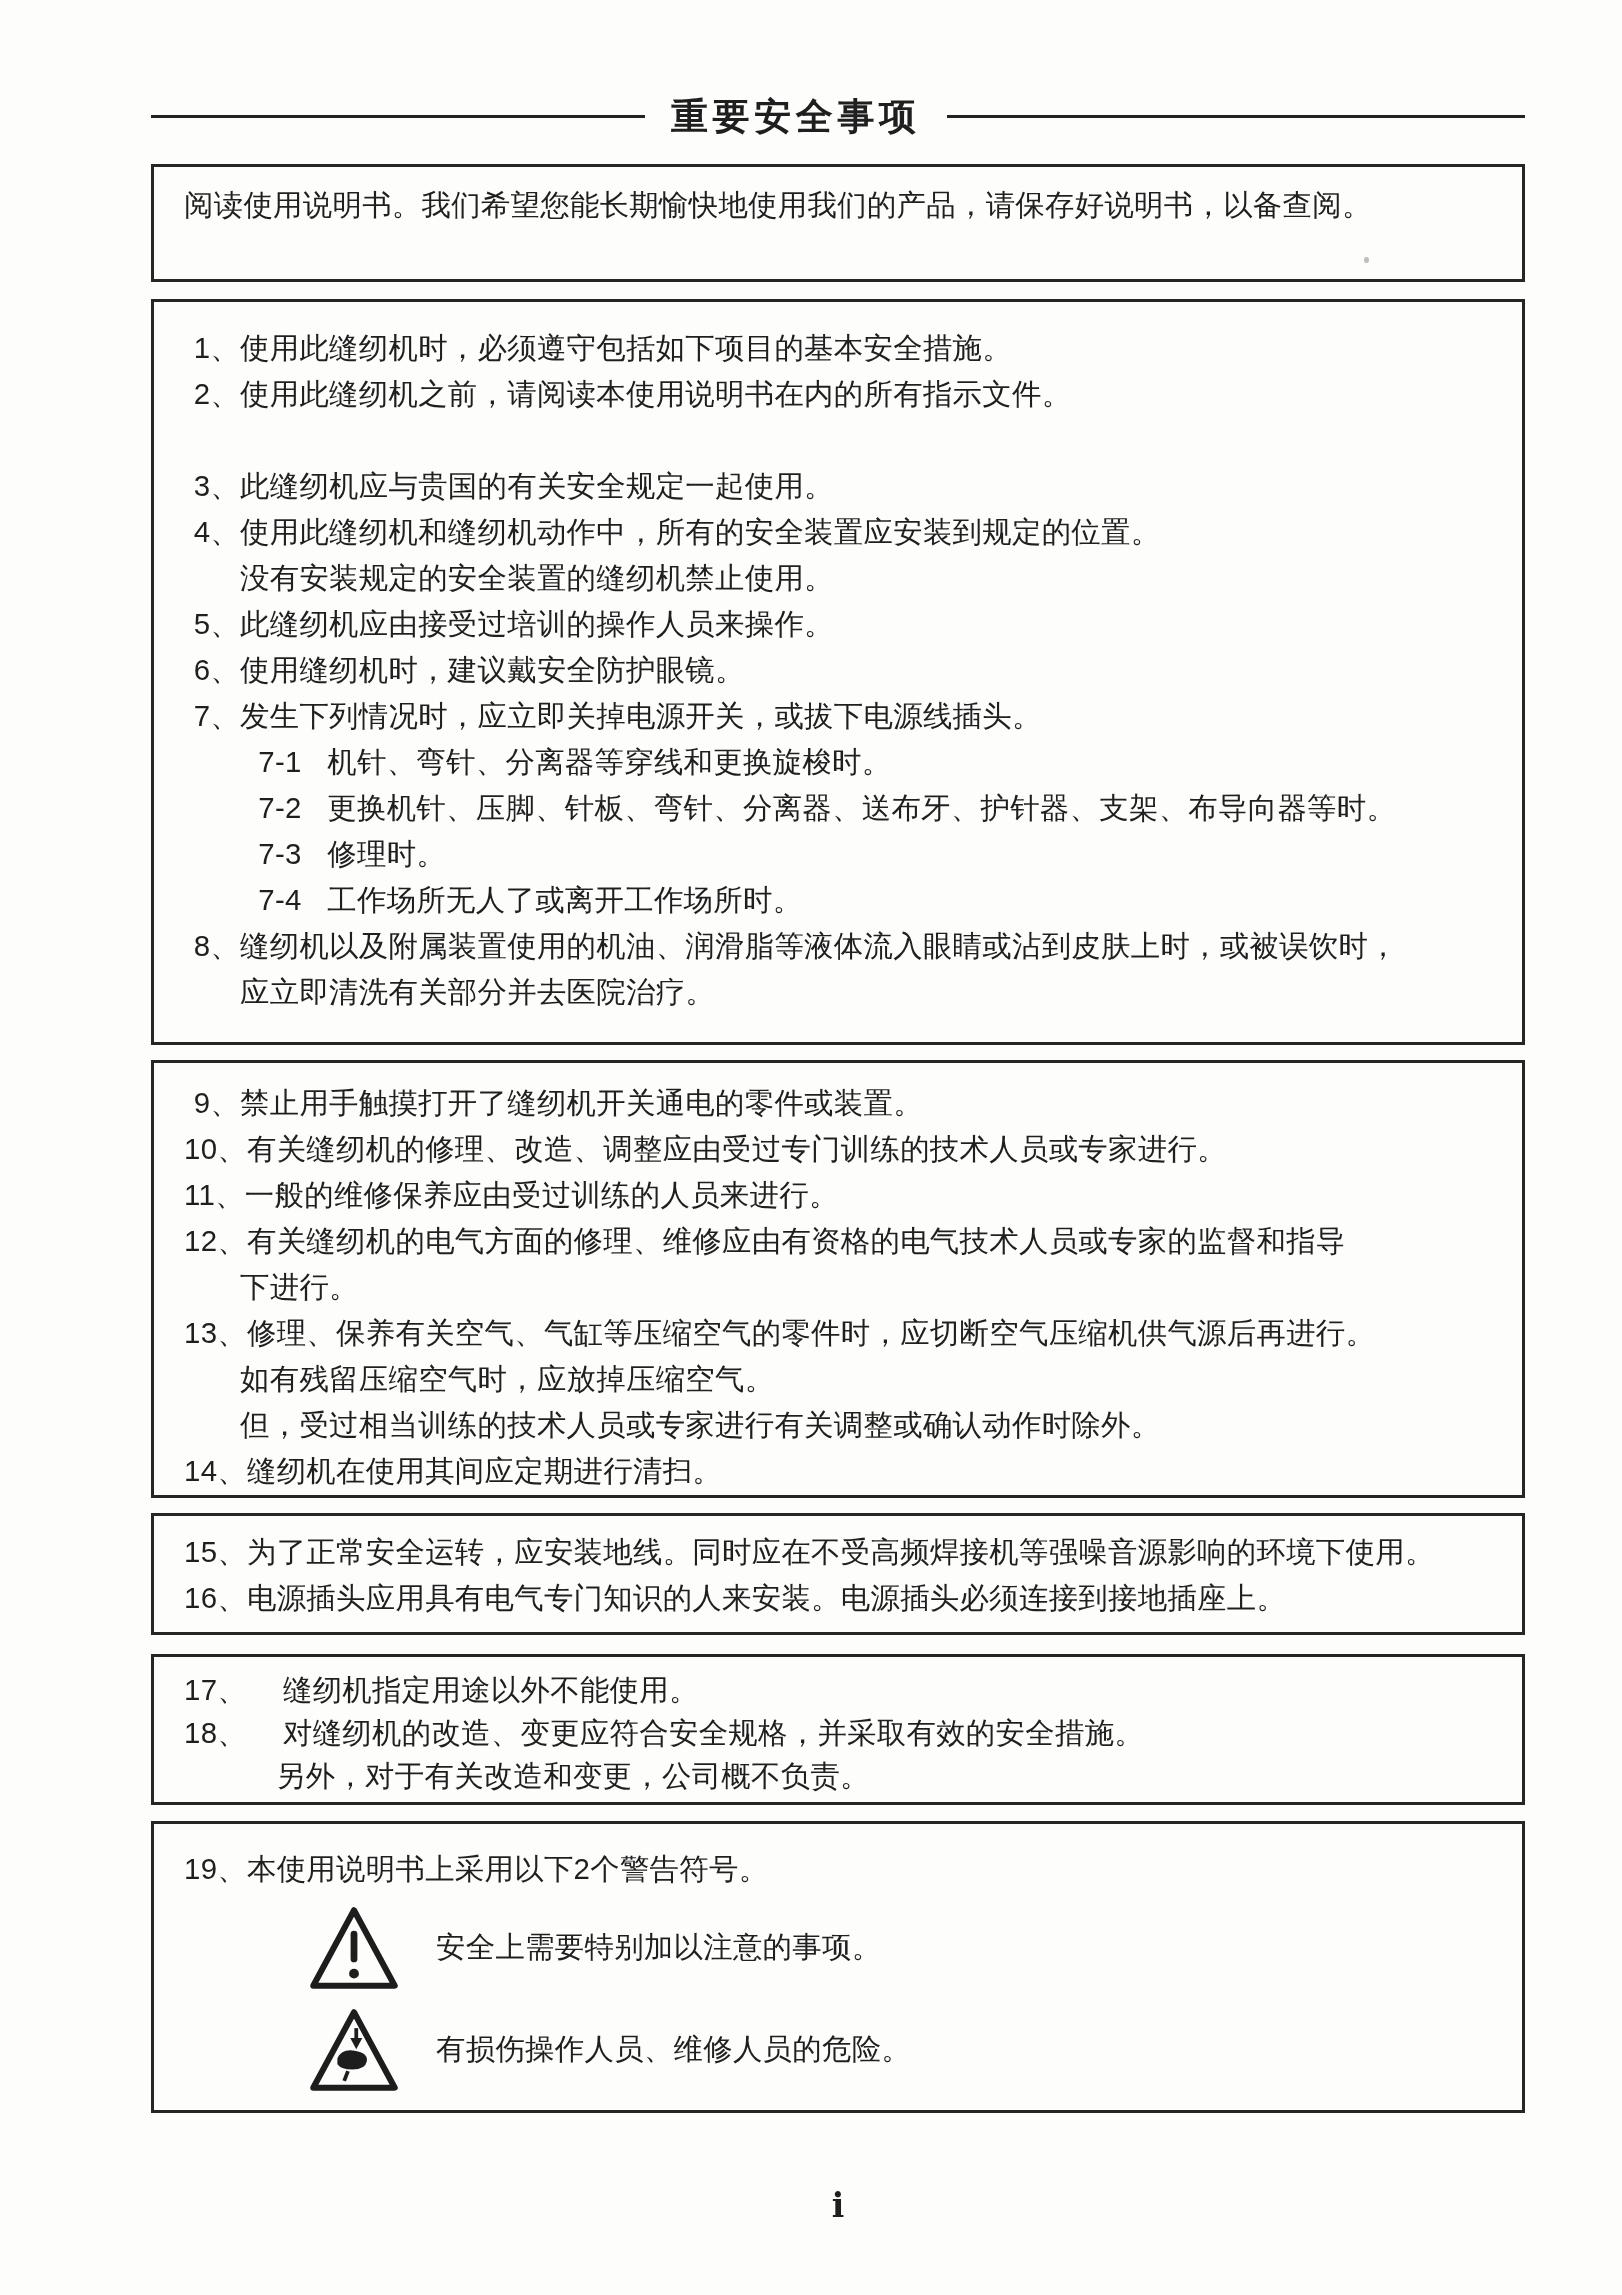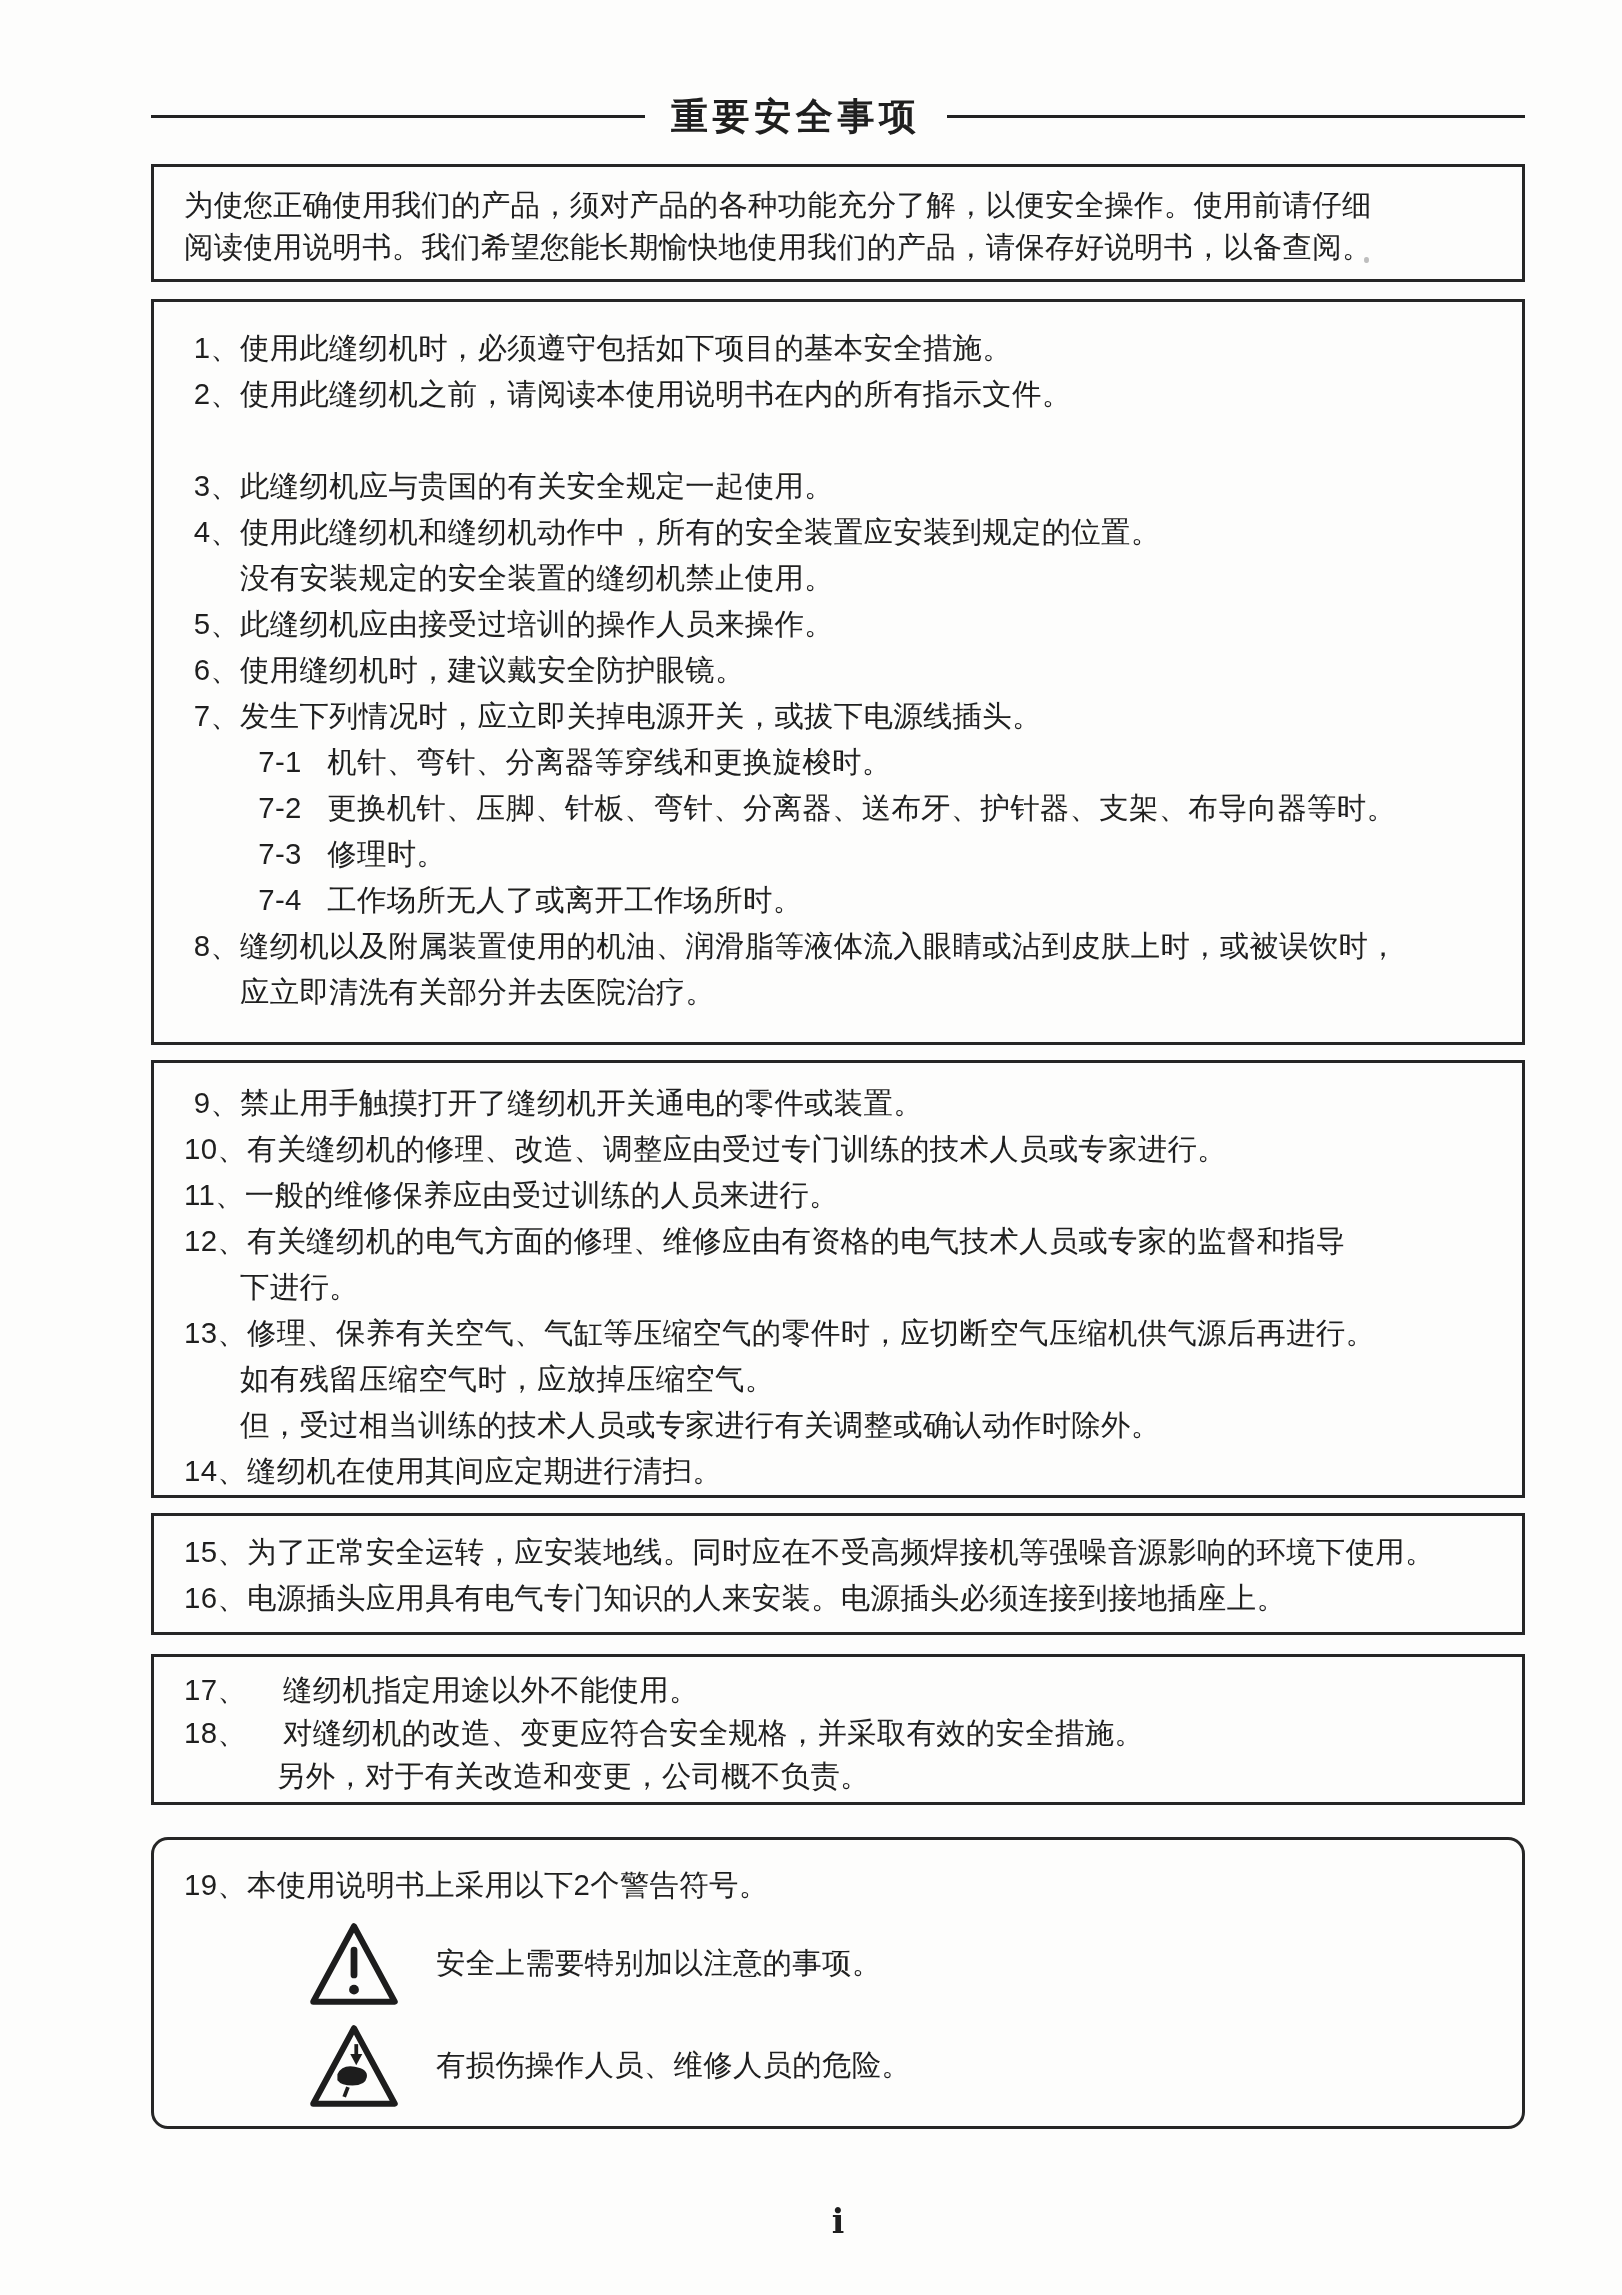--- a/index.html
+++ b/index.html
@@ -19,21 +19,21 @@
   .hline-right { flex:1; }
   .doc-title { font-size:37px; font-weight:bold; letter-spacing:4.6px; margin:0 26px; white-space:nowrap; }
 
   
   .box { box-sizing:border-box; border:3.3px solid #262626; background:#fdfdfc; }
   .box-intro   { margin-top:23.6px; height:118px; padding:17px 29.4px 0 30px; font-size:29.4px; line-height:42px; letter-spacing:0.3px; white-space:nowrap; }
   .box-general { margin-top:17px; height:746px; padding-top:23.6px; }
   .box-maint   { margin-top:15px; height:438px;  padding-top:17px; }
   .box-elec    { margin-top:15px; height:122px;  padding-top:13px; }
   .box-usage   { margin-top:19px; height:151px;  padding-top:11px; }
-  .box-symbols { margin-top:32px; height:292px;  padding-top:22px;border-radius:17px; }
+  .box-symbols { margin-top:16px; height:292px;  padding-top:22px; }
 
   
   .row { display:flex; height:46px; line-height:46px; font-size:29.4px; letter-spacing:0.3px; white-space:nowrap; padding-left:30px; }
   .box-usage .row { height:43px; line-height:43px;gap:36px; }
   .num { flex:0 0 56px; text-align:right; }
   .subnum { flex:0 0 69px; margin-left:18.3px; }
   .txt { flex:0 0 auto; }
 
   
   .warnrow { display:flex; align-items:center; margin:16.4px 0 0 154px; }
@@ -51,21 +51,20 @@
 <div class="page">
   <div class="content">
 
     <div class="title-row">
       <div class="hline hline-left"></div>
       <div class="doc-title">重要安全事项</div>
       <div class="hline hline-right"></div>
     </div>
 
     <div class="box box-intro">
-      <div>为使您正确使用我们的产品，须对产品的各种功能充分了解，以便安全操作。使用前请仔细</div>
       <div>阅读使用说明书。我们希望您能长期愉快地使用我们的产品，请保存好说明书，以备查阅。</div>
     </div>
 
     <div class="box box-general">
       <div>
           <div class="row">
             <span class="num">1、</span>
             <span class="txt">使用此缝纫机时，必须遵守包括如下项目的基本安全措施。</span>
           </div>
           <div class="row">

